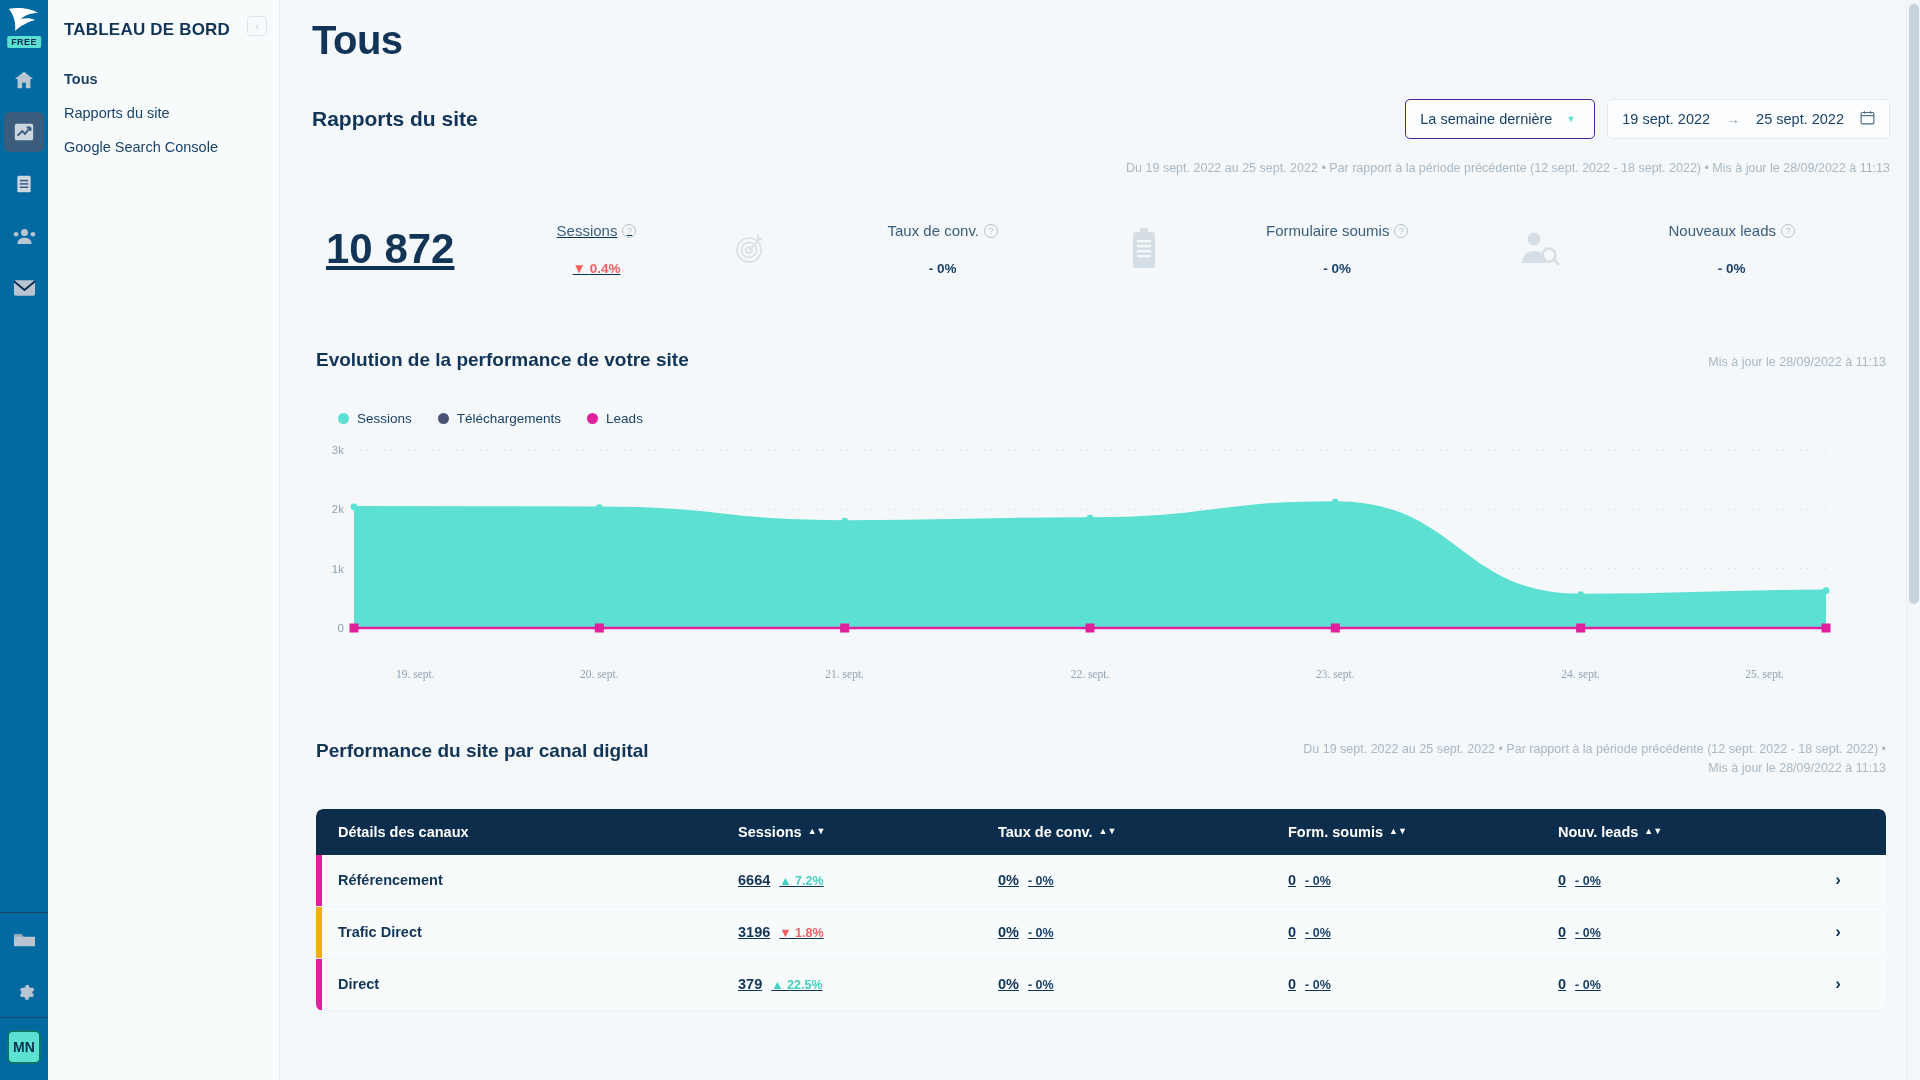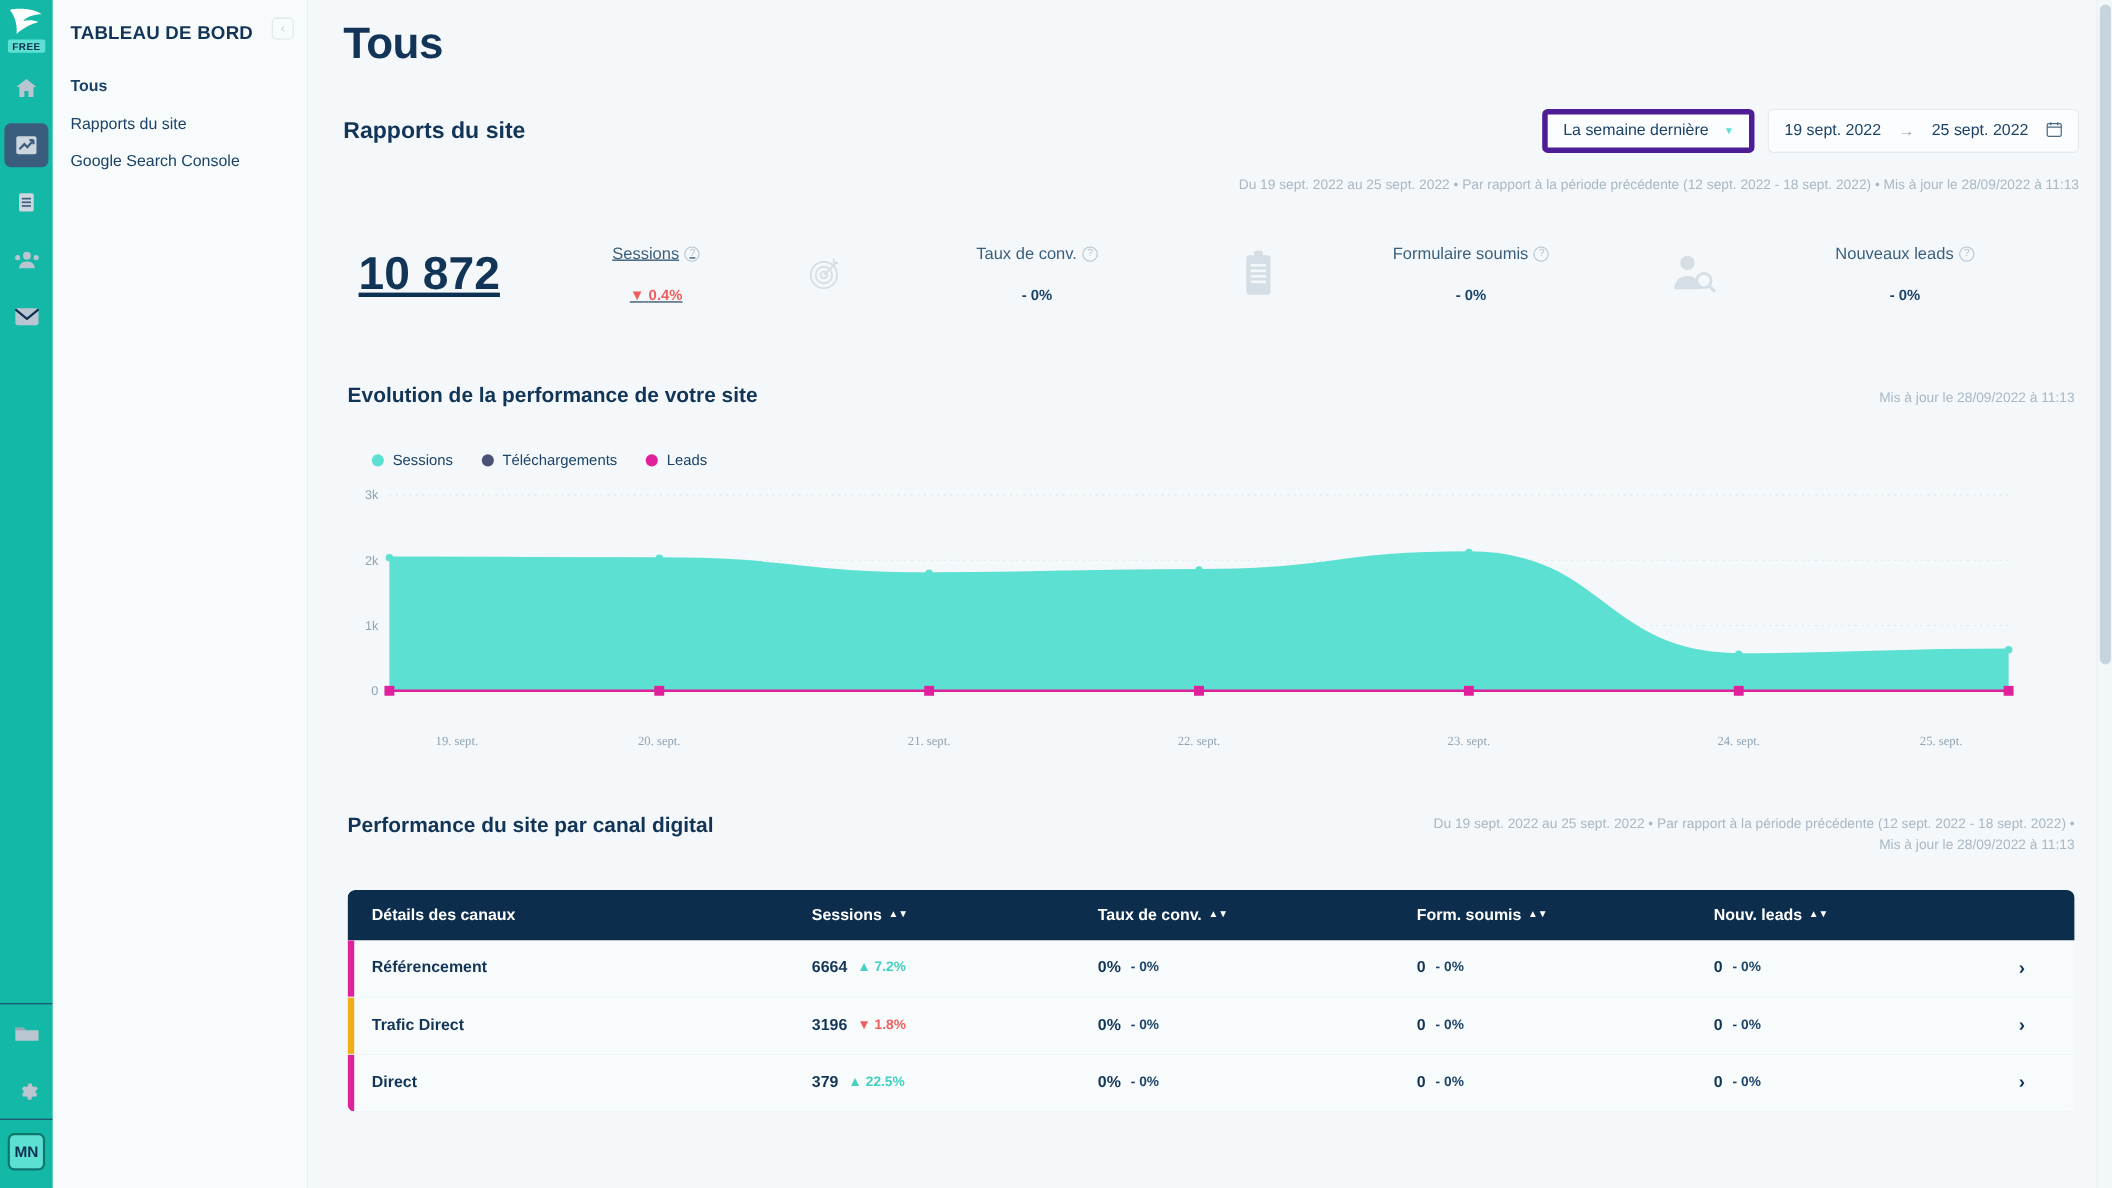--- a/index.html
+++ b/index.html
@@ -9,21 +9,21 @@
     overflow: hidden;
     font-family: "Liberation Sans", "DejaVu Sans", sans-serif;
     background: #f4f8fa;
     color: #0d3152;
   }
   .app { display: flex; width: 1920px; height: 1080px; position: relative; }
 
   
   .rail {
     width: 48px; flex: 0 0 48px;
-    background: #14b8a6;
+    background: #0369a1;
     display: flex; flex-direction: column; align-items: center;
     padding-top: 6px;
     position: relative;
   }
   .rail-logo { width: 40px; height: 42px; display:flex; flex-direction:column; align-items:center; justify-content:flex-start; margin-bottom: 6px; position: relative;}
   .rail-logo svg { display:block; }
   .free-badge {
     position: absolute; bottom: 0px; left: 50%; transform: translateX(-50%);
     background: #5ce0d2; color: #0b2e4f;
     font-size: 9px; font-weight: bold; letter-spacing: .4px;
@@ -84,21 +84,21 @@
     padding-top: 18px; letter-spacing: -.5px;
   }
 
   .section-head {
     display: flex; align-items: center; justify-content: space-between;
     margin-top: 36px;
   }
   .section-title { font-size: 21px; font-weight: bold; color: #123457; }
   .controls { display: flex; align-items: center; gap: 12px; }
   .select-box {
-    border: 5px solid #4c1d95; background: #fbfdfe; border-radius: 5px;
+    border: 1px solid #4c1d95; background: #fbfdfe; border-radius: 5px;
     height: 40px; padding: 0 14px; display: flex; align-items: center; gap: 14px;
     font-size: 14.5px; color: #1b4268; cursor: pointer; min-width: 190px;
   }
   .caret { color: #5ce0d2; font-size: 9px; }
   .daterange {
     border: 1px solid #e3eaef; background: #fbfdfe; border-radius: 5px;
     height: 40px; padding: 0 14px; display: flex; align-items: center; gap: 16px;
     font-size: 14.5px; color: #1b4268; cursor: pointer;
   }
   .arrow-ico { color: #8b9cab; font-size: 14px; }
@@ -163,21 +163,21 @@
   .th { display: flex; align-items: center; gap: 6px; }
   .sort-ico { font-size: 9px; line-height: 1; display: inline-flex; flex-direction: column; }
   .trow {
     display: grid; grid-template-columns: 400px 260px 290px 270px 250px 60px;
     height: 52px; align-items: center; padding-left: 22px;
     background: #f8fbfc; position: relative; border-bottom: 1px solid #eef4f7;
     font-size: 14.5px; cursor: pointer;
   }
   .trow .bar { position: absolute; left: 0; top: 0; bottom: 0; width: 6px; }
   .cell-name { font-weight: bold; color: #123457; }
-  .cell-num { display: flex; align-items: flex-start; gap: 9px; color: #123457; font-weight: bold; }
+  .cell-num { display: flex; align-items: flex-end; gap: 9px; color: #123457; font-weight: bold; text-decoration: underline; }
   .delta { font-size: 12.5px; font-weight: bold; }
   .delta.up { color: #43cfc1; }
   .delta.down { color: #ef5f5f; }
   .delta.flat { color: #1b4268; font-weight: bold; }
   .chev { color: #123457; font-size: 17px; font-weight: bold; justify-self: center; }
 
   
   .scrollbar {
     position: absolute; top: 0; right: 0; width: 14px; height: 1080px;
     background: #f2f7f9; border-left: 1px solid #e8eff3;

